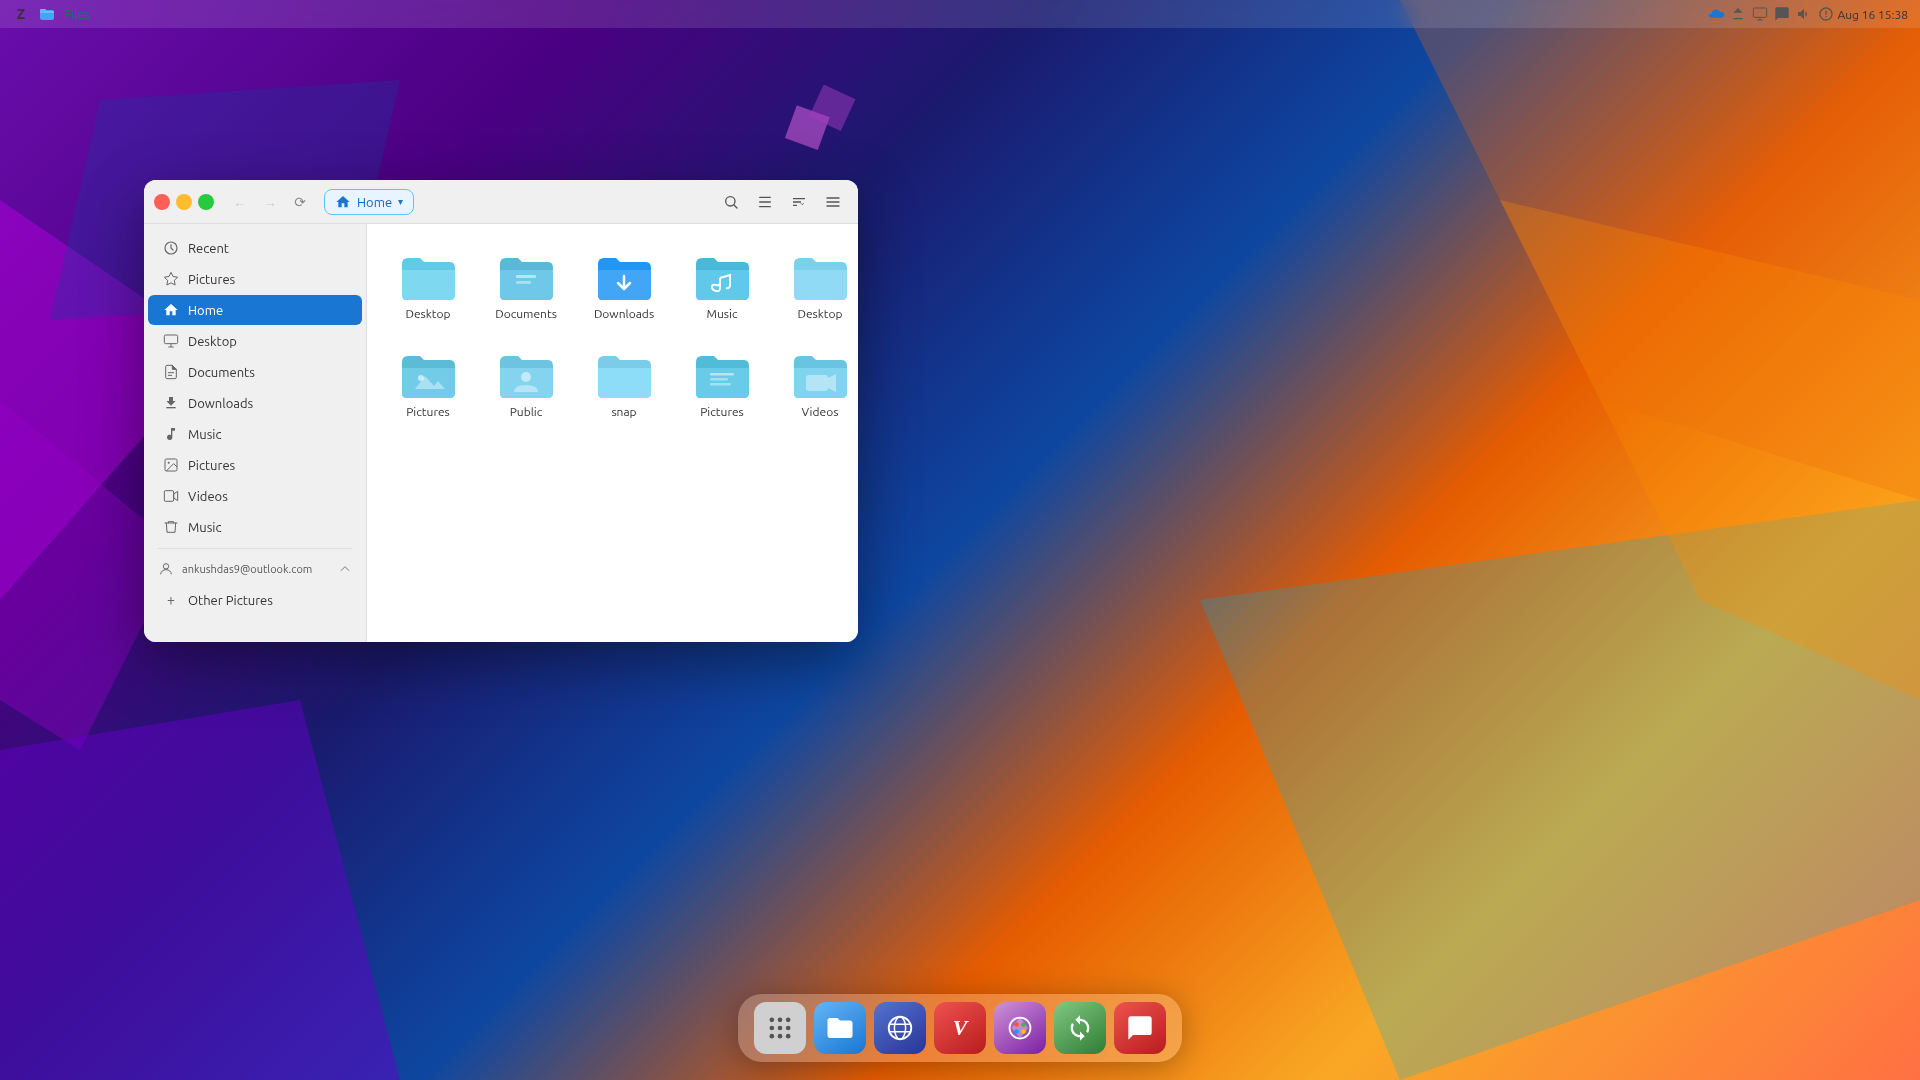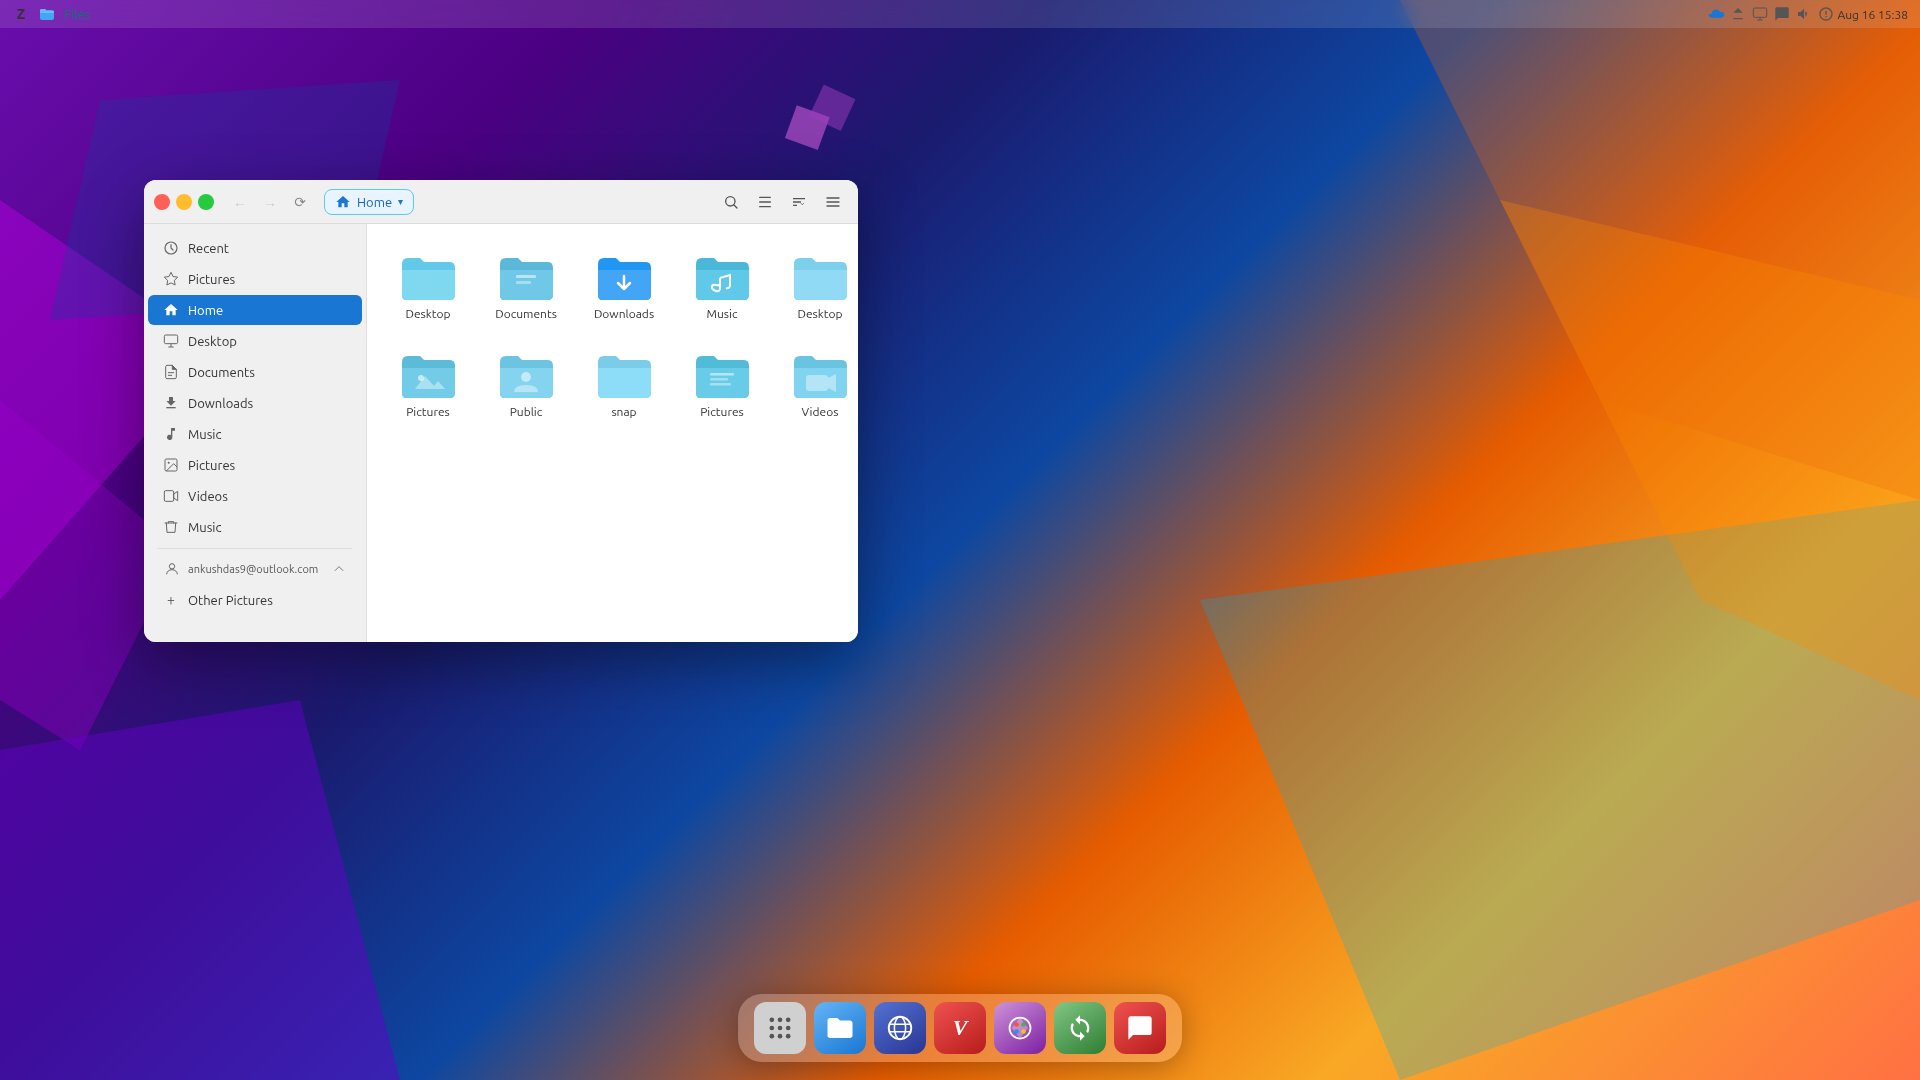--- a/index.html
+++ b/index.html
@@ -197,21 +197,21 @@
     }
     .sidebar-separator {
       height: 1px;
       background: #ddd;
       margin: 6px 14px;
     }
     .sidebar-account {
       display: flex;
       align-items: center;
       gap: 8px;
-      padding: 6px 20px;
+      padding: 6px 14px;
       font-size: 12px;
       color: #555;
       cursor: pointer;
     }
 
     
     .file-area {
       flex: 1;
       padding: 16px;
       overflow-y: auto;

